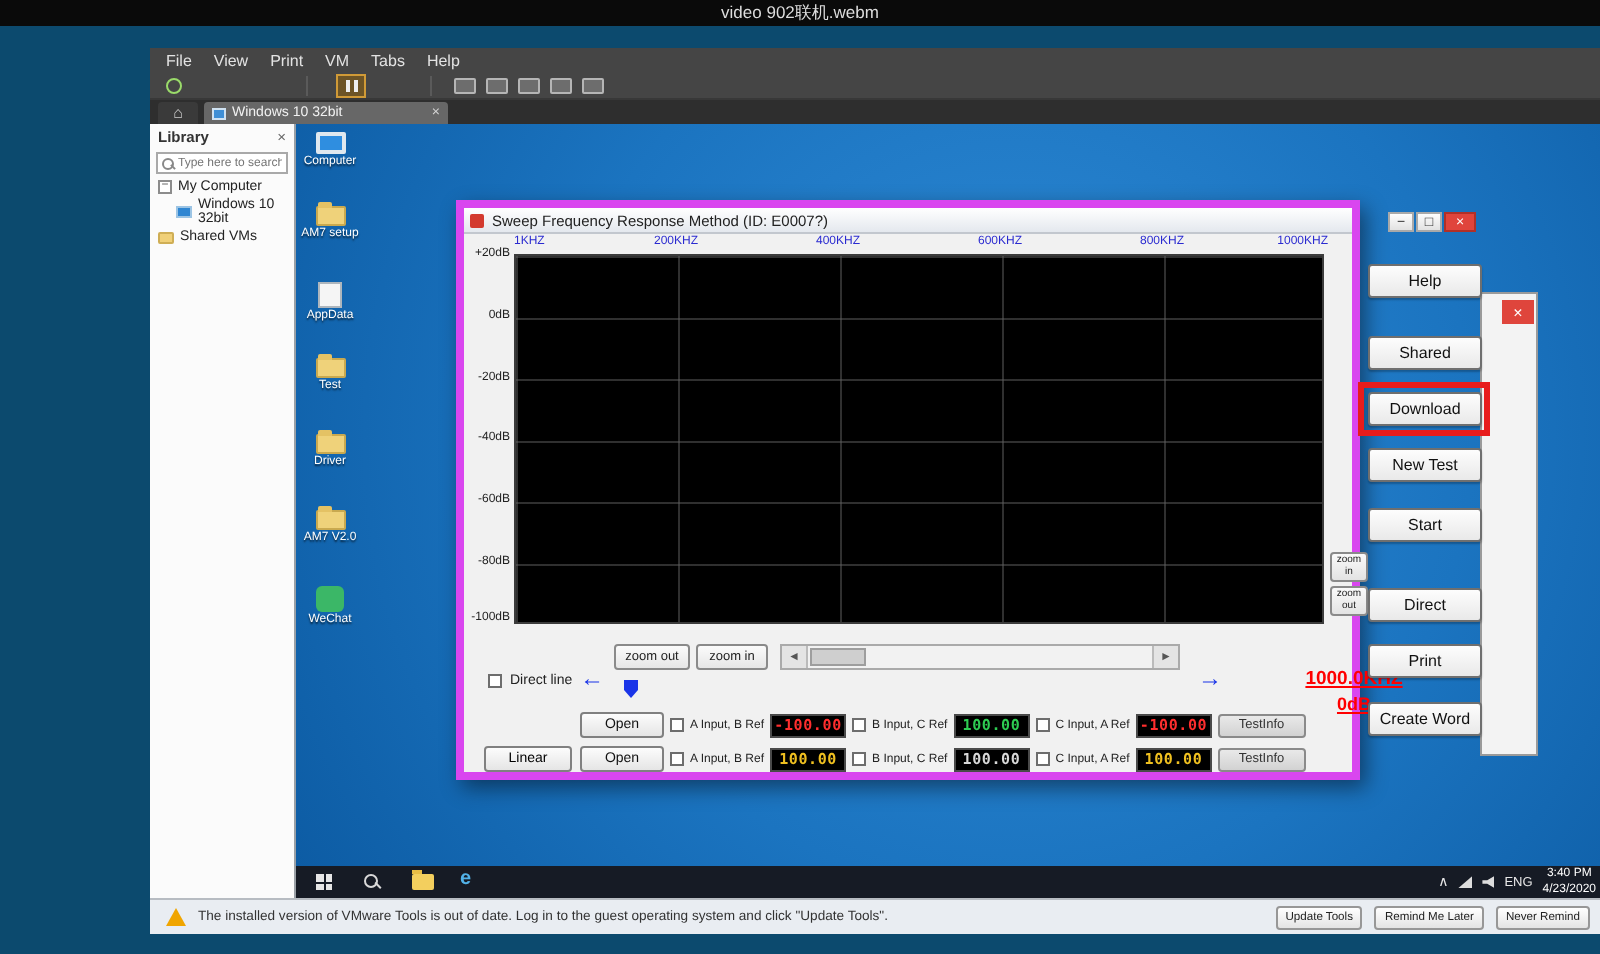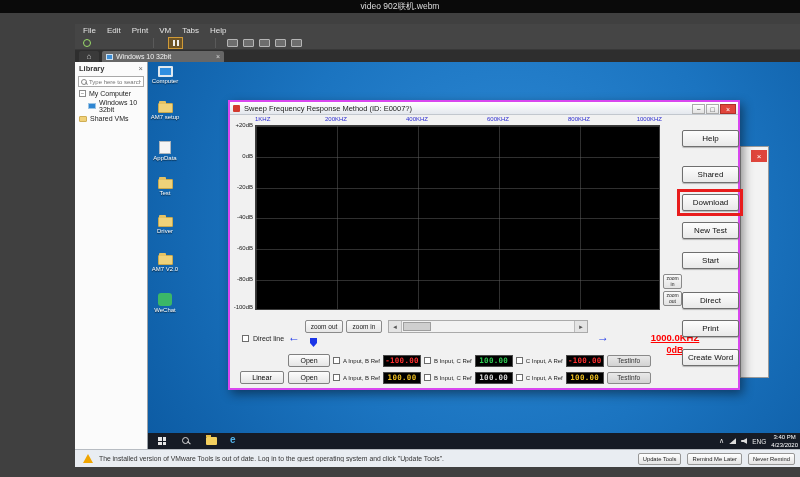--- a/index.html
+++ b/index.html
@@ -1,18 +1,18 @@
 <!DOCTYPE html>
 <html><head>
 <meta charset="utf-8">
 <style>
   *{margin:0;padding:0;box-sizing:border-box;}
   html,body{background:#000;}
   body{font-family:"Liberation Sans", sans-serif;}
-  #stage{position:relative;width:800px;height:477px;background:#404040;overflow:hidden;}
+  #stage{position:relative;width:800px;height:477px;background:#0c4a6e;overflow:hidden;}
   .abs{position:absolute;}
   
   .video-bar{left:0;top:0;width:800px;height:13px;background:#0a0a0a;color:#ddd;font-size:8.5px;
              display:flex;align-items:center;justify-content:center;}
   
   .vm-titlebar{left:75px;top:13px;width:725px;height:11px;background:#333;color:#c9c9c9;font-size:7.5px;
                display:flex;align-items:center;padding-left:4px;gap:4px;}
   .vm-menubar{left:75px;top:24px;width:725px;height:12px;background:#454545;color:#e3e3e3;font-size:8px;
               display:flex;align-items:center;gap:11px;padding-left:8px;}
   .vm-toolbar{left:75px;top:36px;width:725px;height:14px;background:#454545;border-bottom:1px solid #383838;}
@@ -73,21 +73,21 @@
   .statusbar{left:75px;top:449px;width:725px;height:18px;background:#e9edf2;border-top:1px solid #b7bcc2;
              display:flex;align-items:center;gap:6px;padding:0 5px 0 8px;}
   .warn{width:0;height:0;border-left:5px solid transparent;border-right:5px solid transparent;border-bottom:9px solid #f0a500;}
   .sb-msg{font-size:6.8px;color:#333;flex:1;white-space:nowrap;overflow:hidden;}
   .sb-btn{height:12px;font-size:5.8px;padding:0 4px;background:linear-gradient(#fff,#e4e4e4);
           border:1px solid #979797;border-radius:2px;display:flex;align-items:center;white-space:nowrap;color:#222;}
   
   #sliver{left:740px;top:146px;width:29px;height:232px;background:#f3f3f3;border:1px solid #9a9a9a;z-index:5;}
   .sliver-close{position:absolute;left:10px;top:3px;width:16px;height:12px;background:#df453c;color:#fff;
                 font-size:8px;display:flex;align-items:center;justify-content:center;}
-  #app{left:228px;top:100px;width:512px;height:290px;background:#f1f1f1;border:2px solid #d946ef;
+  #app{left:228px;top:100px;width:452px;height:290px;background:#f1f1f1;border:4px solid #d946ef;
        box-shadow:3px 4px 10px rgba(0,0,0,.45);z-index:10;}
   .app-titlebar{position:absolute;left:0;top:0;width:100%;height:13px;
                 background:linear-gradient(#ffffff,#e4e8ee);border-bottom:1px solid #c2c7ce;
                 display:flex;align-items:center;gap:4px;padding:0 3px;}
   .app-icon{width:7px;height:7px;background:#d33a2f;border-radius:1px;}
   .app-title{font-size:7.5px;color:#222;white-space:nowrap;}
   .winctl{position:absolute;top:2px;width:13px;height:10px;font-size:7px;display:flex;align-items:center;justify-content:center;
           background:linear-gradient(#fdfdfd,#e2e2e2);border:1px solid #a9a9a9;color:#333;}
   .winctl.close{background:#e0443c;color:#fff;border-color:#b03028;width:16px;}
   .chart{position:absolute;left:25px;top:23px;width:405px;height:185px;background-color:#000;border:1px solid #3c3c3c;
@@ -132,21 +132,21 @@
 
 <div id="stage">
 
   <div class="abs video-bar">
     <span>video 902联机.webm</span>
   </div>
 
 
   <div class="abs vm-menubar">
     <span class="menu-item">File</span>
-    <span class="menu-item">Edit</span>
+    <span class="menu-item">View</span>
     <span class="menu-item">Print</span>
     <span class="menu-item">VM</span>
     <span class="menu-item">Tabs</span>
     <span class="menu-item">Help</span>
   </div>
 
   <div class="abs vm-toolbar">
     <div style="position:absolute;left:8px;top:3px;width:8px;height:8px;border:1px solid #9adb6a;border-radius:50%;"></div>
     <div class="tool-sep" style="left:78px;"></div>
     <div class="pause-btn">

